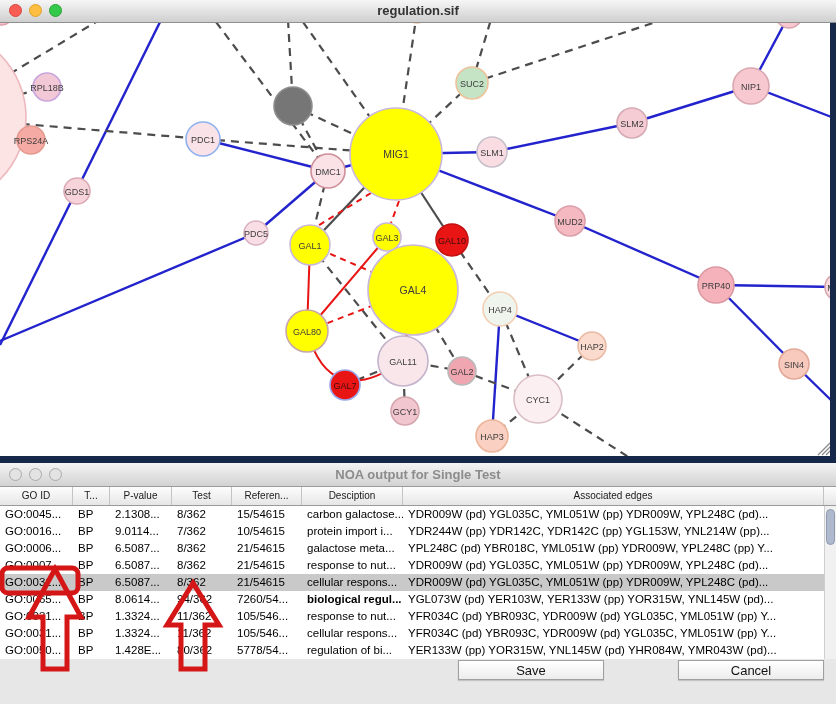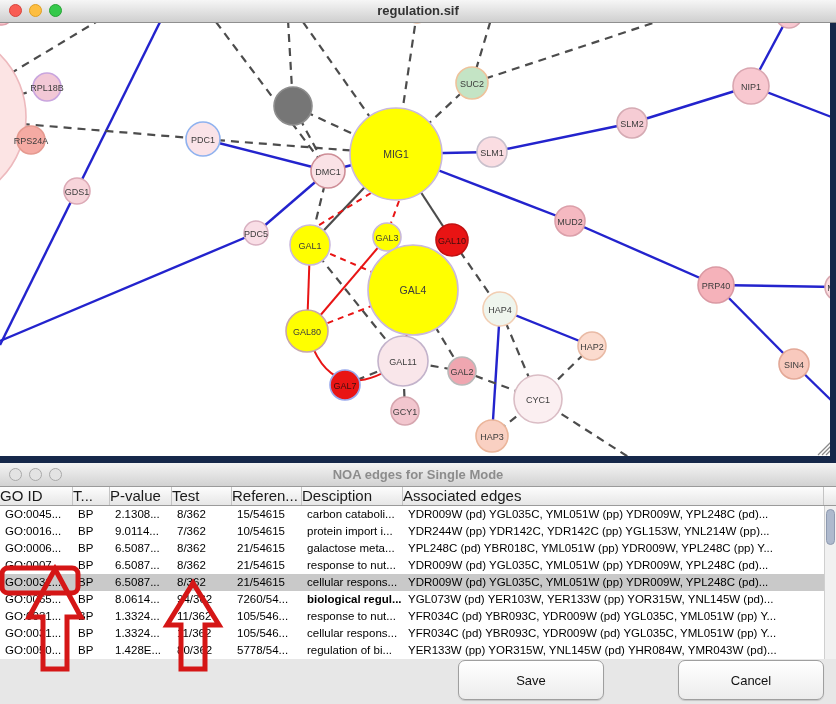--- a/index.html
+++ b/index.html
@@ -35,32 +35,32 @@
   .grip{stroke:#8a8a8a;stroke-width:1.2;}
 
   
   .titlebar2{position:absolute;top:463px;left:0;width:836px;height:23px;
     background:linear-gradient(#f4f4f4,#d2d2d2);border-bottom:1px solid #9a9a9a;}
   .titlebar2 .title{position:absolute;left:0;right:0;text-align:center;font-size:13px;
     font-weight:bold;color:#8c8c8c;line-height:23px;}
   .table{position:absolute;top:487px;left:0;width:836px;height:172px;background:#fff;}
   .thead{display:flex;height:19px;background:linear-gradient(#fdfdfd,#e6e6e6);
     border-bottom:1px solid #9a9a9a;box-sizing:border-box;}
-  .th{flex:none;font-size:15px;color:#1a1a1a;line-height:18px;
+  .th{flex:none;font-size:10px;color:#1a1a1a;text-align:center;line-height:18px;
     border-right:1px solid #c4c4c4;box-sizing:border-box;overflow:hidden;white-space:nowrap;}
   .tbody{position:relative;}
   .tr{display:flex;height:17px;line-height:17px;font-size:11.5px;color:#000;white-space:nowrap;}
   .tr.sel{background:#c9c9c9;}
   .td{flex:none;overflow:hidden;padding-left:5px;box-sizing:border-box;}
   .vscroll{position:absolute;right:0;top:19px;width:12px;height:153px;background:#f1f1f1;
     border-left:1px solid #cfcfcf;box-sizing:border-box;}
   .vthumb{position:absolute;left:1px;top:3px;width:9px;height:36px;border-radius:5px;
     background:#aeb9cd;border:1px solid #8e9ab0;box-sizing:border-box;}
 
-  .btn{position:absolute;top:660px;height:40px;border-radius:7px;border:1px solid #9f9f9f;
+  .btn{position:absolute;top:660px;height:20px;border-radius:0;border:1px solid #9f9f9f;
     background:linear-gradient(#ffffff,#ececec);font-family:"Liberation Sans",sans-serif;
     font-size:13px;color:#111;box-shadow:0 1px 1px rgba(0,0,0,0.15);}
   .btn.save{left:458px;width:146px;}
   .btn.cancel{left:678px;width:146px;}
 
   
   .overlay{position:absolute;left:0;top:0;width:836px;height:704px;pointer-events:none;z-index:50;}
 </style>
 </head>
 <body>
@@ -271,41 +271,41 @@
     <div class="navy-bottom"></div>
   </section>
 
   <section>
     <div class="titlebar2 titlebar inactive" style="top:463px;height:23px;">
       <div class="lights" style="top:5px;">
         <span class="light gray"></span>
         <span class="light gray"></span>
         <span class="light gray"></span>
       </div>
-      <div class="title">NOA edges for Single Mode</div>
+      <div class="title">NOA output for Single Test</div>
     </div>
 
     <div class="table">
       <div class="thead" id="thead">
           <div class="th" style="width: 73px;">GO ID</div>
           <div class="th" style="width: 37px;">T...</div>
           <div class="th" style="width: 62px;">P-value</div>
           <div class="th" style="width: 60px;">Test</div>
           <div class="th" style="width: 70px;">Referen...</div>
           <div class="th" style="width: 101px;">Desciption</div>
           <div class="th" style="width: 421px;">Associated edges</div>
         </div>
       <div class="tbody" id="tbody">
           <div class="tr">
             <div class="td" style="width: 73px;">GO:0045...</div>
             <div class="td" style="width: 37px;">BP</div>
             <div class="td" style="width: 62px;">2.1308...</div>
             <div class="td" style="width: 60px;">8/362</div>
             <div class="td" style="width: 70px;">15/54615</div>
-            <div class="td" style="width: 101px;">carbon cataboli...</div>
+            <div class="td" style="width: 101px;">carbon galactose...</div>
             <div class="td" style="width: 421px;">YDR009W (pd) YGL035C, YML051W (pp) YDR009W, YPL248C (pd)...</div>
           </div>
           <div class="tr">
             <div class="td" style="width: 73px;">GO:0016...</div>
             <div class="td" style="width: 37px;">BP</div>
             <div class="td" style="width: 62px;">9.0114...</div>
             <div class="td" style="width: 60px;">7/362</div>
             <div class="td" style="width: 70px;">10/54615</div>
             <div class="td" style="width: 101px;">protein import i...</div>
             <div class="td" style="width: 421px;">YDR244W (pp) YDR142C, YDR142C (pp) YGL153W, YNL214W (pp)...</div>

